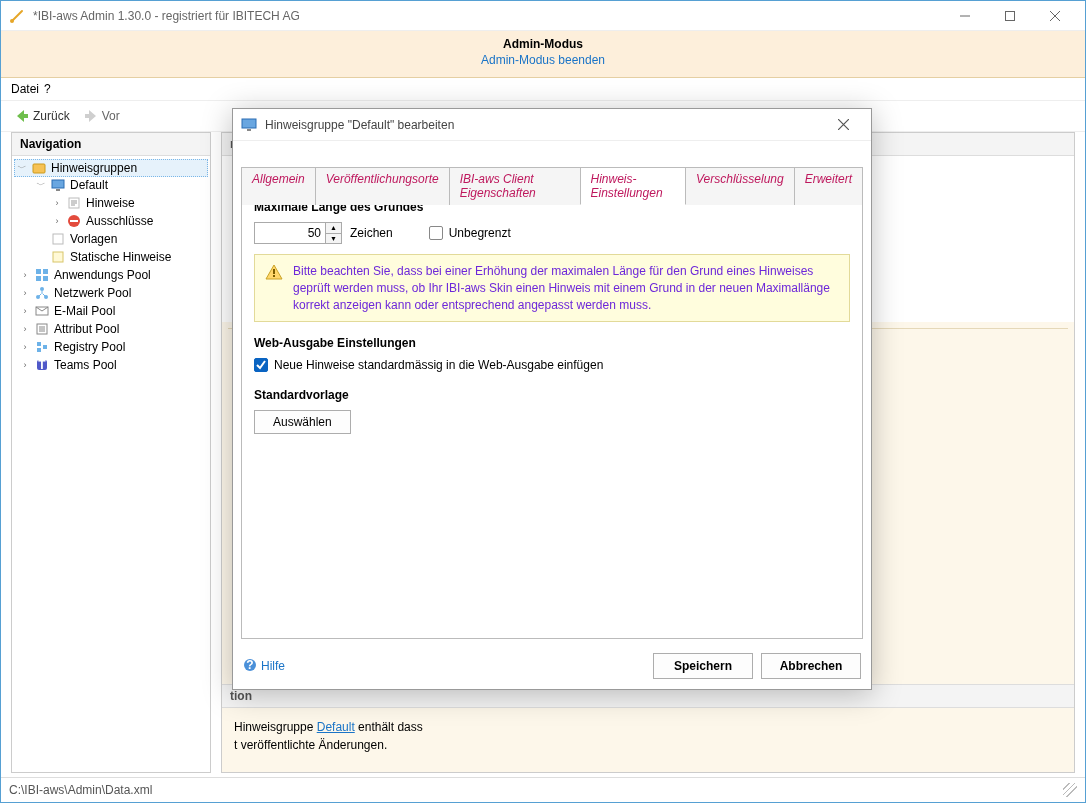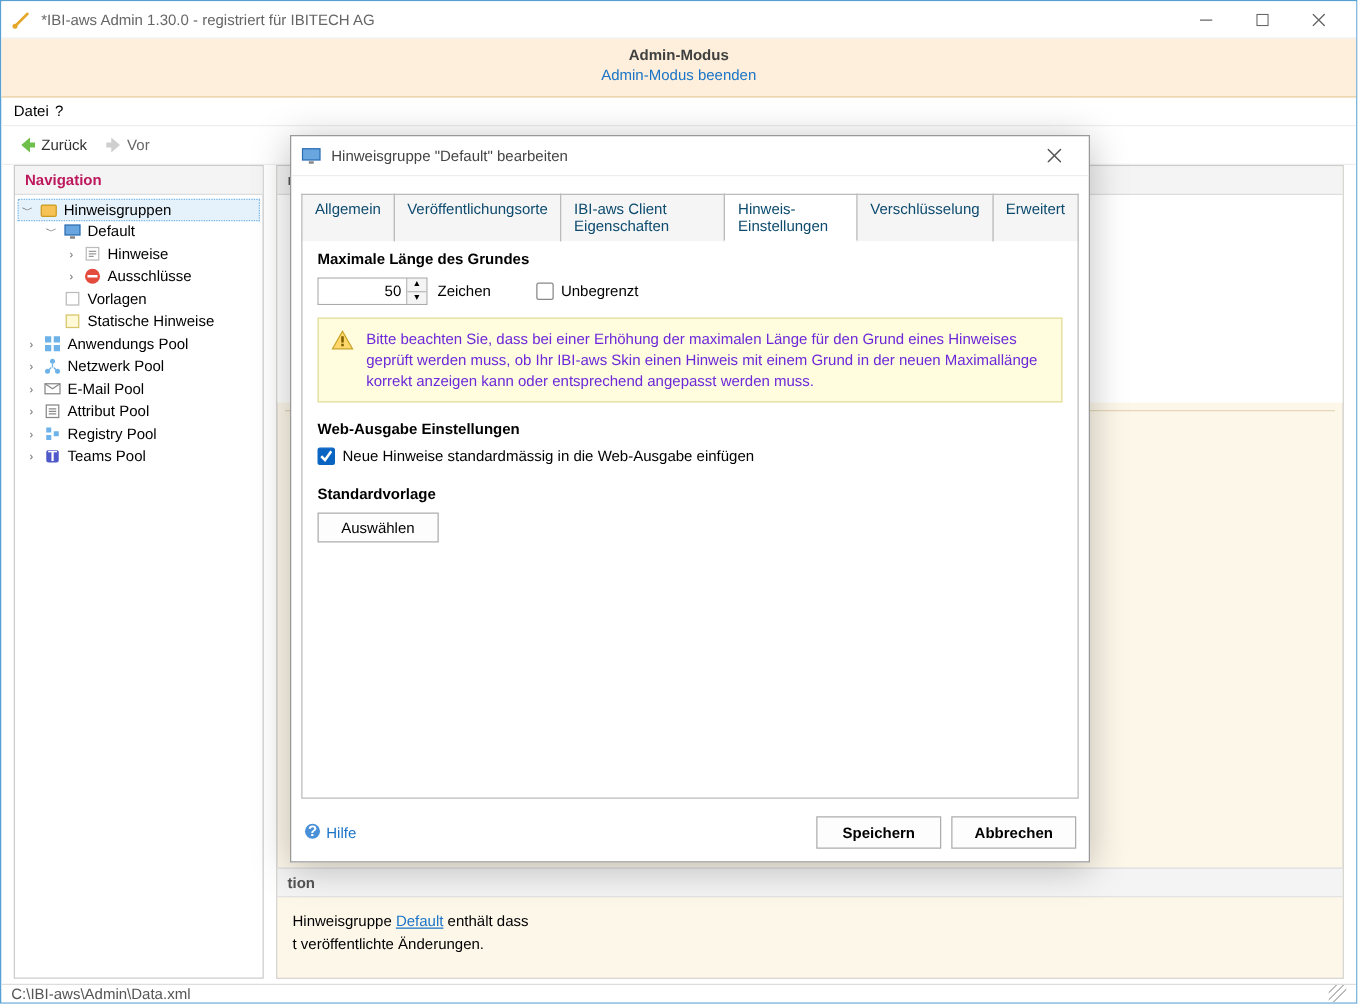--- a/index.html
+++ b/index.html
@@ -4,67 +4,67 @@
 <style>
   * { box-sizing: border-box; font-family: "Segoe UI", Tahoma, sans-serif; font-size: 12px; }
   html, body { margin:0; padding:0; width:1086px; height:803px; background:#fff; color:#000; }
   .window { width:1086px; height:803px; border:1px solid #56a0d3; display:flex; flex-direction:column; position:relative; background:#fff; overflow:hidden;}
   .titlebar { height:30px; background:#fff; display:flex; align-items:center; padding:0 8px; border-bottom:1px solid #eee; }
   .titlebar .icon { width:16px; height:16px; margin-right:8px; }
   .titlebar .title { flex:1; color:#666; font-size:12px; }
   .titlebar .winbtn { width:45px; height:29px; display:flex; align-items:center; justify-content:center; color:#666; }
 
   .admin-banner { background:#fdefdb; padding:6px 0 10px 0; text-align:center; border-bottom:1px solid #e5cfa3; }
-  .admin-banner .t1 { font-weight:600; color:#404040; }
+  .admin-banner .t1 { font-weight:600; color:#000000; }
   .admin-banner .t2 { color:#1a74c7; margin-top:2px; cursor:pointer; }
 
   .menubar { display:flex; align-items:center; padding:4px 10px; gap:5px; border-bottom:1px solid #eee; }
   .menubar span { cursor:default; }
 
   .navbar { display:flex; align-items:center; padding:4px 8px; border-bottom:1px solid #eee; gap:4px; }
   .navbtn { display:flex; align-items:center; gap:2px; color:#666; cursor:pointer; padding:2px 4px; }
   .navbtn .arrow { width:18px; height:18px; display:inline-flex; align-items:center; justify-content:center; }
   .navbtn.enabled { color:#333; }
   .navbtn.enabled .arrow-left svg path { fill:#6fbf4d; }
   .navbtn .arrow svg path { fill:#cfcfcf; }
 
   .content { flex:1; display:flex; gap:10px; padding:0 10px 4px 10px; min-height:0; }
   .nav-panel { width:200px; border:1px solid #ccc; display:flex; flex-direction:column; }
-  .panel-header { background:#f4f4f4; border-bottom:1px solid #ddd; padding:4px 8px; font-weight:600; color:#be185d; }
+  .panel-header { background:#f4f4f4; border-bottom:1px solid #ddd; padding:4px 8px; font-weight:600; color:#000000; }
   .tree { padding:4px 2px; overflow:auto; flex:1; }
   .tree-node { display:flex; align-items:center; padding:1px 0 1px 0; cursor:default; white-space:nowrap; }
   .tree-node.sel { background:#e6f2fb; border:1px dotted #7ab7e8; padding:0; margin:-1px 0;}
   .tree-node .tgl { width:14px; text-align:center; color:#666; font-size:9px; display:inline-block; }
   .tree-node .ico { width:16px; height:16px; margin:0 4px 0 2px; display:inline-flex; align-items:center; justify-content:center; }
   .ind0 { padding-left:4px; } .ind1 { padding-left:20px; } .ind2 { padding-left:36px; }
 
   .main-panel { flex:1; border:1px solid #ccc; background:#fdf7ea; display:flex; flex-direction:column; position:relative;}
   .actions-header { background:#f4f4f4; border-bottom:1px solid #ddd; padding:4px 8px; font-weight:600; color:#555; }
   .actions { padding:6px 10px; display:flex; flex-direction:column; gap:6px; background:#fff;}
   .actions a { color:#1a74c7; text-decoration:none; cursor:pointer; }
   .blank-area { flex:1; background:#fdf7ea; border-top:1px solid #e5d8b8; margin:6px; position:relative;}
 
   .info-header { background:#f4f4f4; border-top:1px solid #ddd; border-bottom:1px solid #ddd; padding:4px 8px; font-weight:600; color:#555; }
   .info-body { padding:10px 12px 18px 12px; background:#fdf7ea; line-height:1.5; }
   .info-body a { color:#1a74c7; text-decoration:underline; cursor:pointer; }
 
-  .statusbar { height:15px; border-top:1px solid #ddd; display:flex; align-items:flex-end; padding:0 8px; color:#555; font-size:11px; justify-content:space-between;}
+  .statusbar { height:25px; border-top:1px solid #ddd; display:flex; align-items:center; padding:0 8px; color:#555; font-size:11px; justify-content:space-between;}
   .resize-grip { width:14px; height:14px; background:
     linear-gradient(135deg, transparent 0 4px, #bbb 4px 5px, transparent 5px 8px, #bbb 8px 9px, transparent 9px 12px, #bbb 12px 13px, transparent 13px);
   }
 
   
   .dialog { position:absolute; left:231px; top:107px; width:640px; height:582px; background:#fff; border:1px solid #999; box-shadow:0 4px 28px rgba(0,0,0,0.25); display:flex; flex-direction:column; z-index:50;}
   .dialog .dlg-title { height:32px; display:flex; align-items:center; padding:0 8px; border-bottom:1px solid #eee; }
   .dialog .dlg-title .ico { width:16px; height:16px; margin-right:8px; }
   .dialog .dlg-title .t { flex:1; color:#444; }
   .dialog .dlg-title .close { width:40px; height:31px; display:flex; align-items:center; justify-content:center; cursor:pointer; color:#555;}
 
   .tabs { display:flex; padding:8px 8px 0 8px; gap:0; }
-  .tab { border:1px solid #bbb; padding:4px 10px; background:#f5f5f5; color:#0c4a6e; cursor:pointer; border-bottom:none; position:relative; top:6px; }
+  .tab { border:1px solid #bbb; padding:4px 10px; background:#f5f5f5; color:#be185d; cursor:pointer; border-bottom:none; position:relative; top:18px;font-style:italic; }
   .tab + .tab { margin-left:-1px; }
   .tab.active { background:#fff; border-bottom:1px solid #fff; z-index:2; }
   .tab-body { margin:0 8px 8px 8px; border:1px solid #bbb; flex:1; padding:10px 12px; background:#fff; overflow:hidden;}
   .section-title { font-weight:600; margin:2px 0 8px 0; }
   .row { display:flex; align-items:center; gap:8px; margin-bottom:10px;}
   .spinner { display:inline-flex; border:1px solid #aaa; height:22px; }
   .spinner input { width:70px; border:none; padding:2px 4px; text-align:right; outline:none;}
   .spinner .arrows { width:16px; border-left:1px solid #aaa; display:flex; flex-direction:column; }
   .spinner .arrows div { flex:1; display:flex; align-items:center; justify-content:center; font-size:7px; cursor:pointer; background:#f4f4f4;}
   .spinner .arrows div:first-child { border-bottom:1px solid #aaa; }

